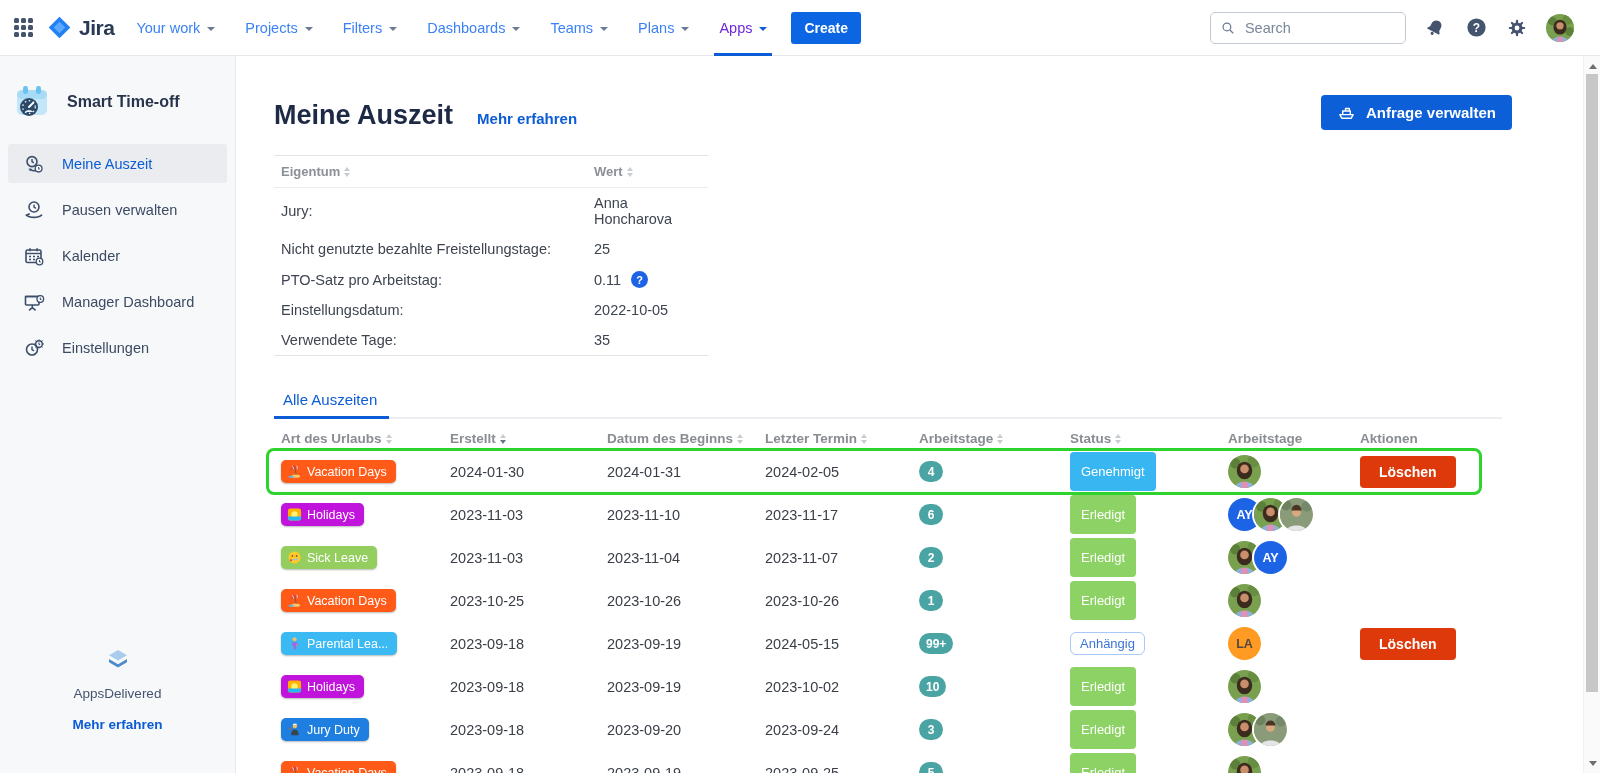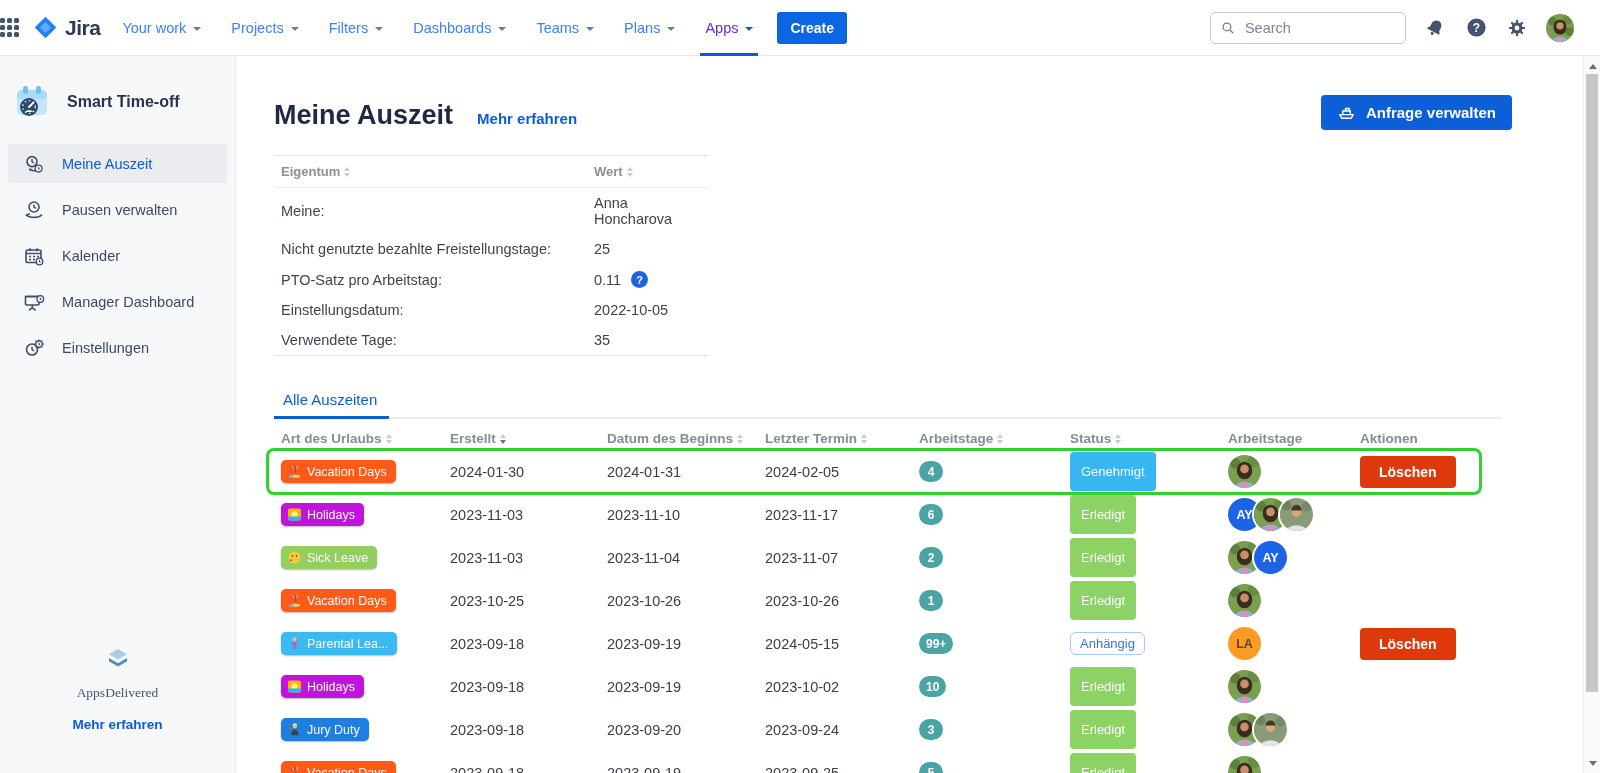--- a/index.html
+++ b/index.html
@@ -2,21 +2,21 @@
 <html><head>
 <meta charset="utf-8">
 <style>
   * { box-sizing: border-box; }
   html,body { margin:0; padding:0; }
   body {
     width:1600px; height:773px; overflow:hidden; background:#fff;
     font-family:"Liberation Sans", sans-serif; color:#3A3F47;
   }
   
-  .topnav{ height:56px; display:flex; align-items:center; 
+  .topnav{ height:56px; display:flex; align-items:center; padding-left:14px;
     border-bottom:1px solid #E6E8EC; position:relative; background:#fff;}
   .grid-icon{ width:19px; height:19px; display:grid; grid-template-columns:repeat(3,1fr);
     gap:2.5px; cursor:pointer; flex-shrink:0;}
   .grid-icon span{ background:#44546E; border-radius:1.5px; }
   .jira-brand{ display:flex; align-items:center; gap:7px; margin:0 22px 0 14px; cursor:pointer;}
   .jira-word{ font-size:21px; font-weight:700; color:#2A3A55; letter-spacing:-0.5px;}
   .nav-items{ display:flex; align-items:stretch; gap:30px; height:56px;}
   .nav-item{ display:flex; align-items:center; gap:7px; font-size:14.5px; color:#3b82f6;
     cursor:pointer; position:relative;}
   .caret{ width:0;height:0;border-left:4px solid transparent;border-right:4px solid transparent;
@@ -42,21 +42,21 @@
   
   .sidebar{ width:236px; flex-shrink:0; background:#F7F8FA; border-right:1px solid #E6E8EC; position:relative;}
   .app-head{ display:flex; align-items:center; gap:15px; padding:26px 10px 20px 12px;}
   .app-title{ font-size:16px; font-weight:700; color:#27344C;}
   .side-items{ display:flex; flex-direction:column; gap:7px; padding:2px 8px;}
   .side-item{ display:flex; align-items:center; gap:17px; padding:8px 8px 8px 14px;
     border-radius:3px; font-size:14.5px; color:#3C4A63; cursor:pointer;}
   .side-item.active{ background:#EAECF0; color:#0B5CD6; }
   .si-icon{ width:23px; height:23px; flex-shrink:0; display:flex; align-items:center; justify-content:center;}
   .side-footer{ position:absolute; bottom:40px; left:0; right:0; text-align:center;}
-  .sf-brand{ font-size:13.5px; color:#44546E; margin-top:9px;font-family:Liberation Serif, serif;}
+  .sf-brand{ font-size:13.5px; color:#44546E; margin-top:9px;}
   .sf-link{ display:inline-block; font-size:13.5px; font-weight:700; color:#0B5CD6; margin-top:16px; cursor:pointer;}
 
   
   .content{ flex:1; position:relative; padding:44px 0 0 38px; background:#fff; overflow:hidden;}
   .page-head{ display:flex; align-items:baseline; gap:24px;}
   .page-title{ margin:0; font-size:27px; font-weight:700; color:#1E2A45;}
   .learn-link{ font-size:15px; font-weight:700; color:#0B5CD6; cursor:pointer;}
   .create-request{ position:absolute; top:39px; right:88px; display:flex; align-items:center; gap:10px;
     background:#0C5FD7; color:#fff; border:none; border-radius:4px; padding:8px 16px;
     font-size:15px; font-weight:700; cursor:pointer; font-family:"Liberation Sans",sans-serif;}
@@ -352,21 +352,21 @@
         </span>
         <span class="ph">
           <span>Wert</span>
           <span class="sort">
               <i class="s-up"></i>
               <i class="s-dn"></i>
             </span>
         </span>
       </div>
       <div class="props-row">
-        <span>Meine:</span>
+        <span>Jury:</span>
         <span class="pv">Anna Honcharova</span>
       </div>
       <div class="props-row">
         <span>Nicht genutzte bezahlte Freistellungstage:</span>
         <span class="pv">25</span>
       </div>
       <div class="props-row">
         <span>PTO-Satz pro Arbeitstag:</span>
         <span class="pv">
           <span>0.11</span>

